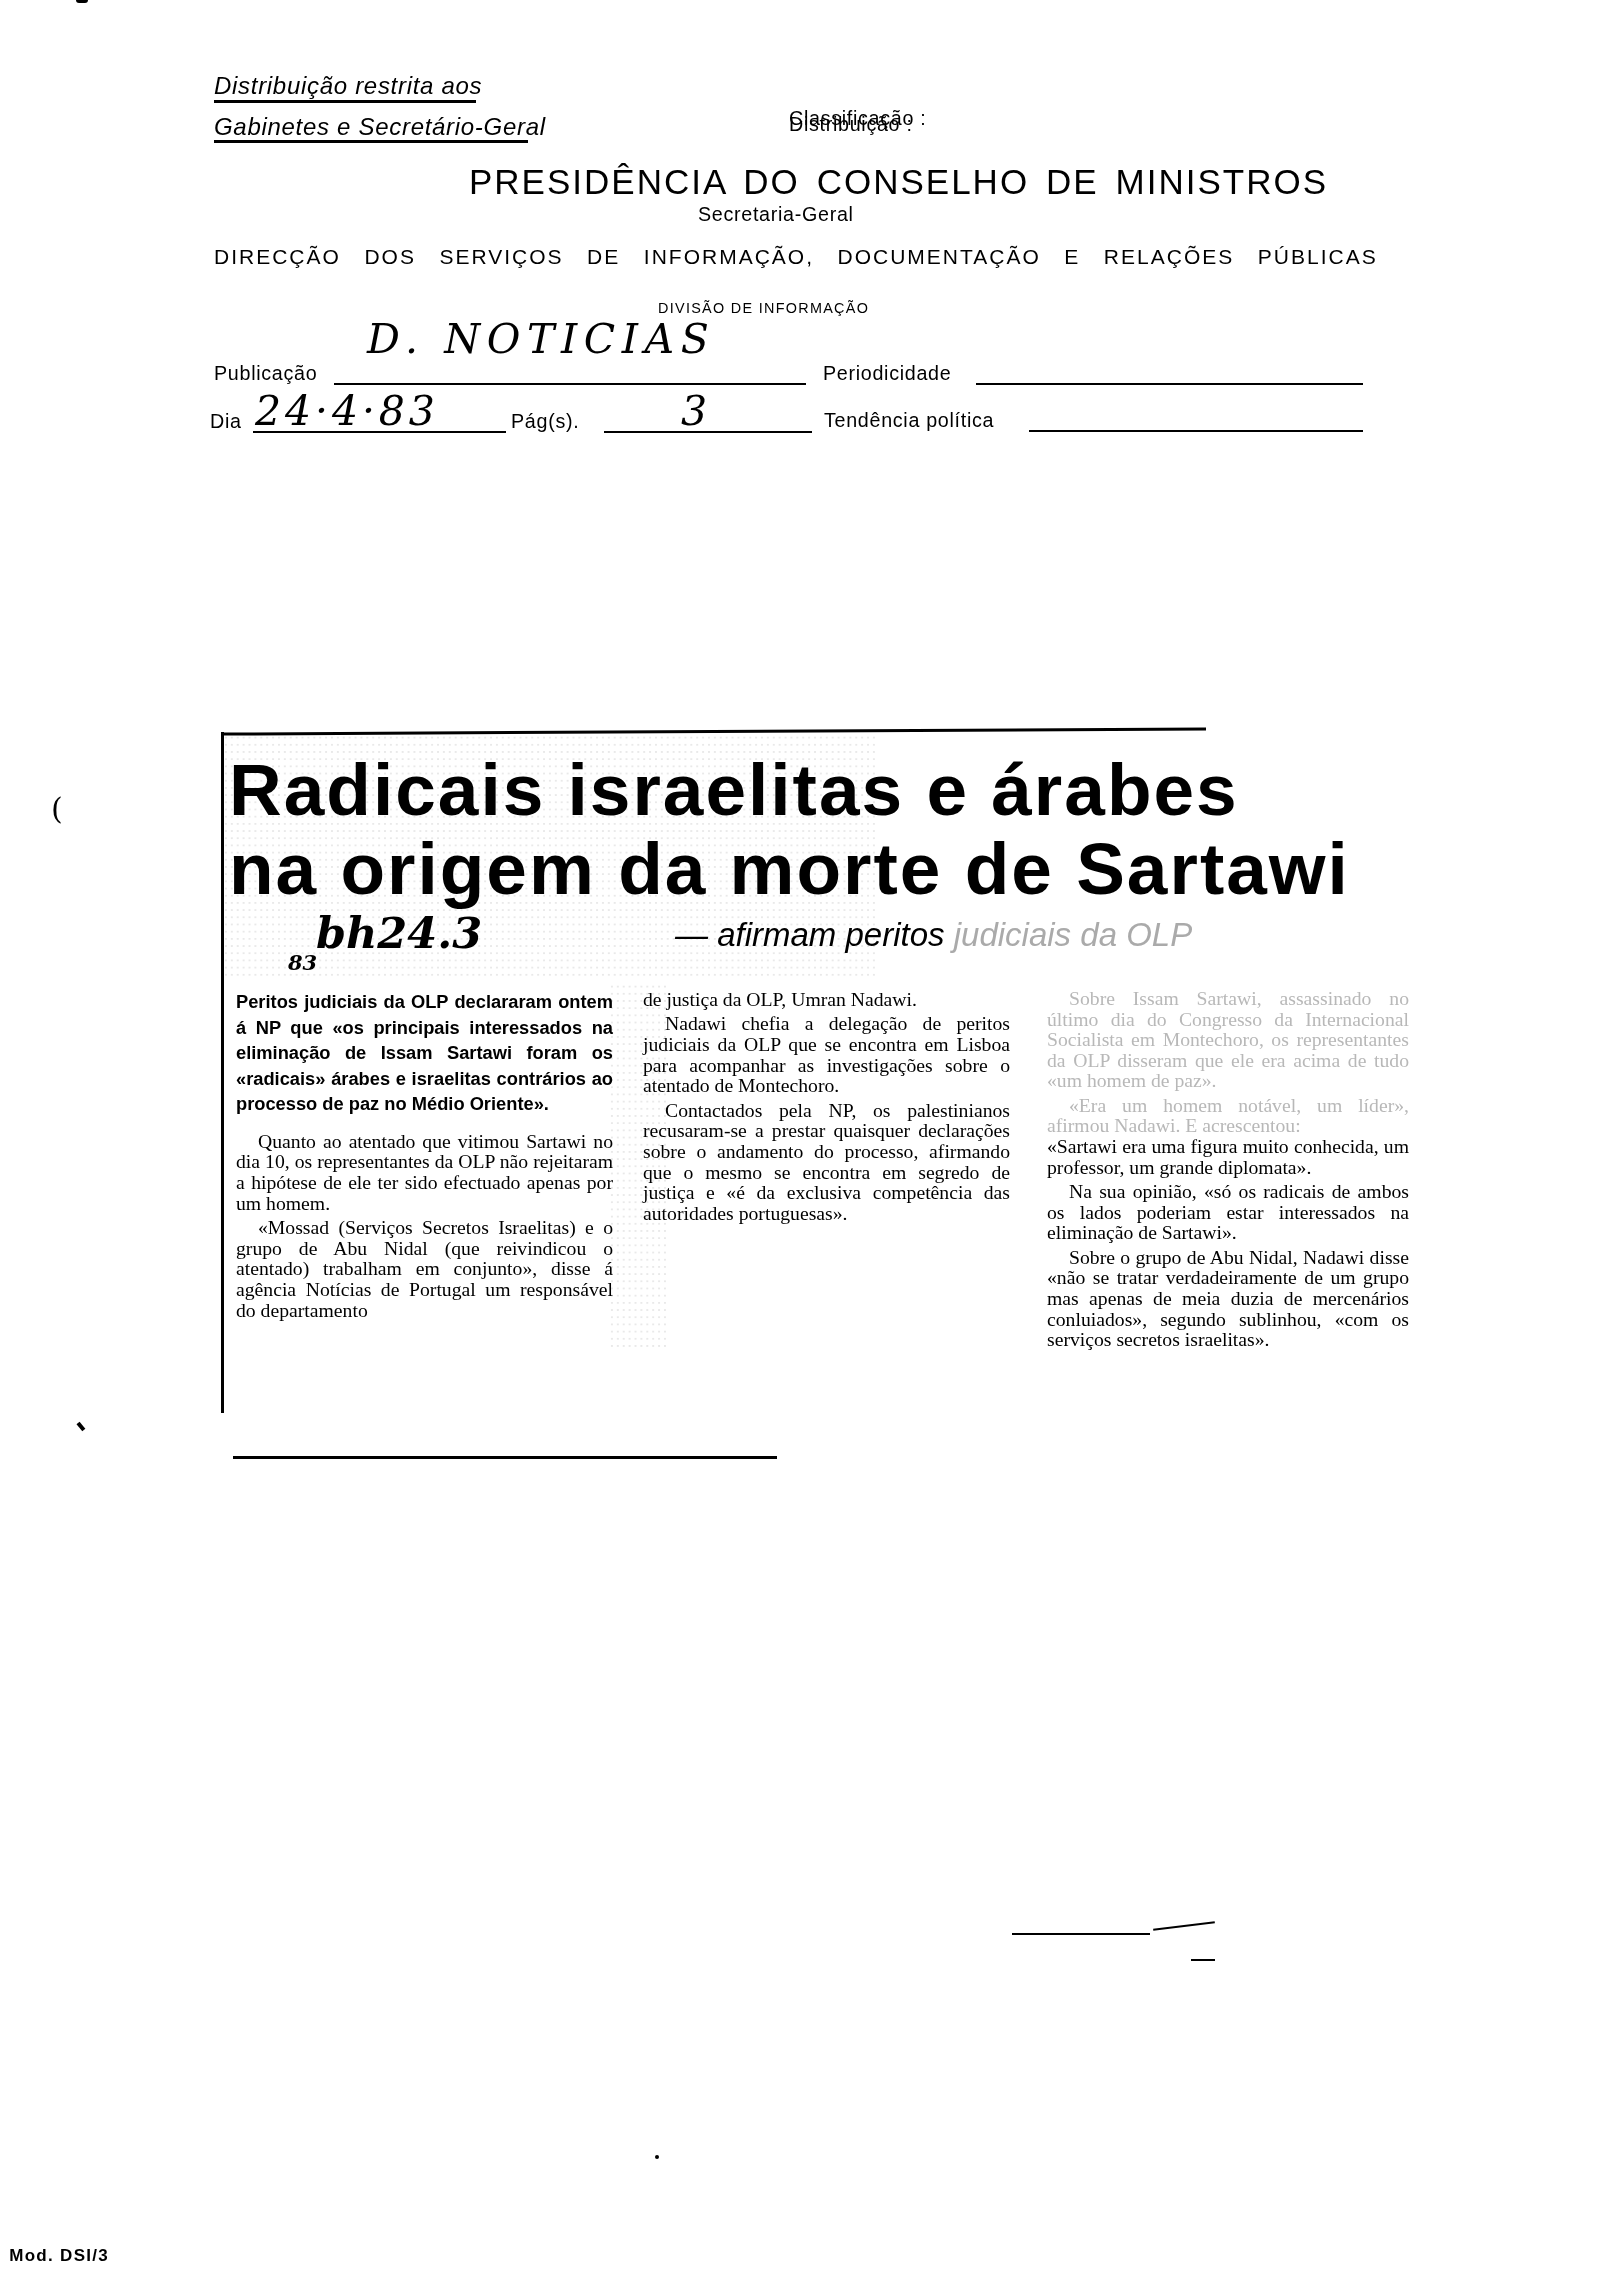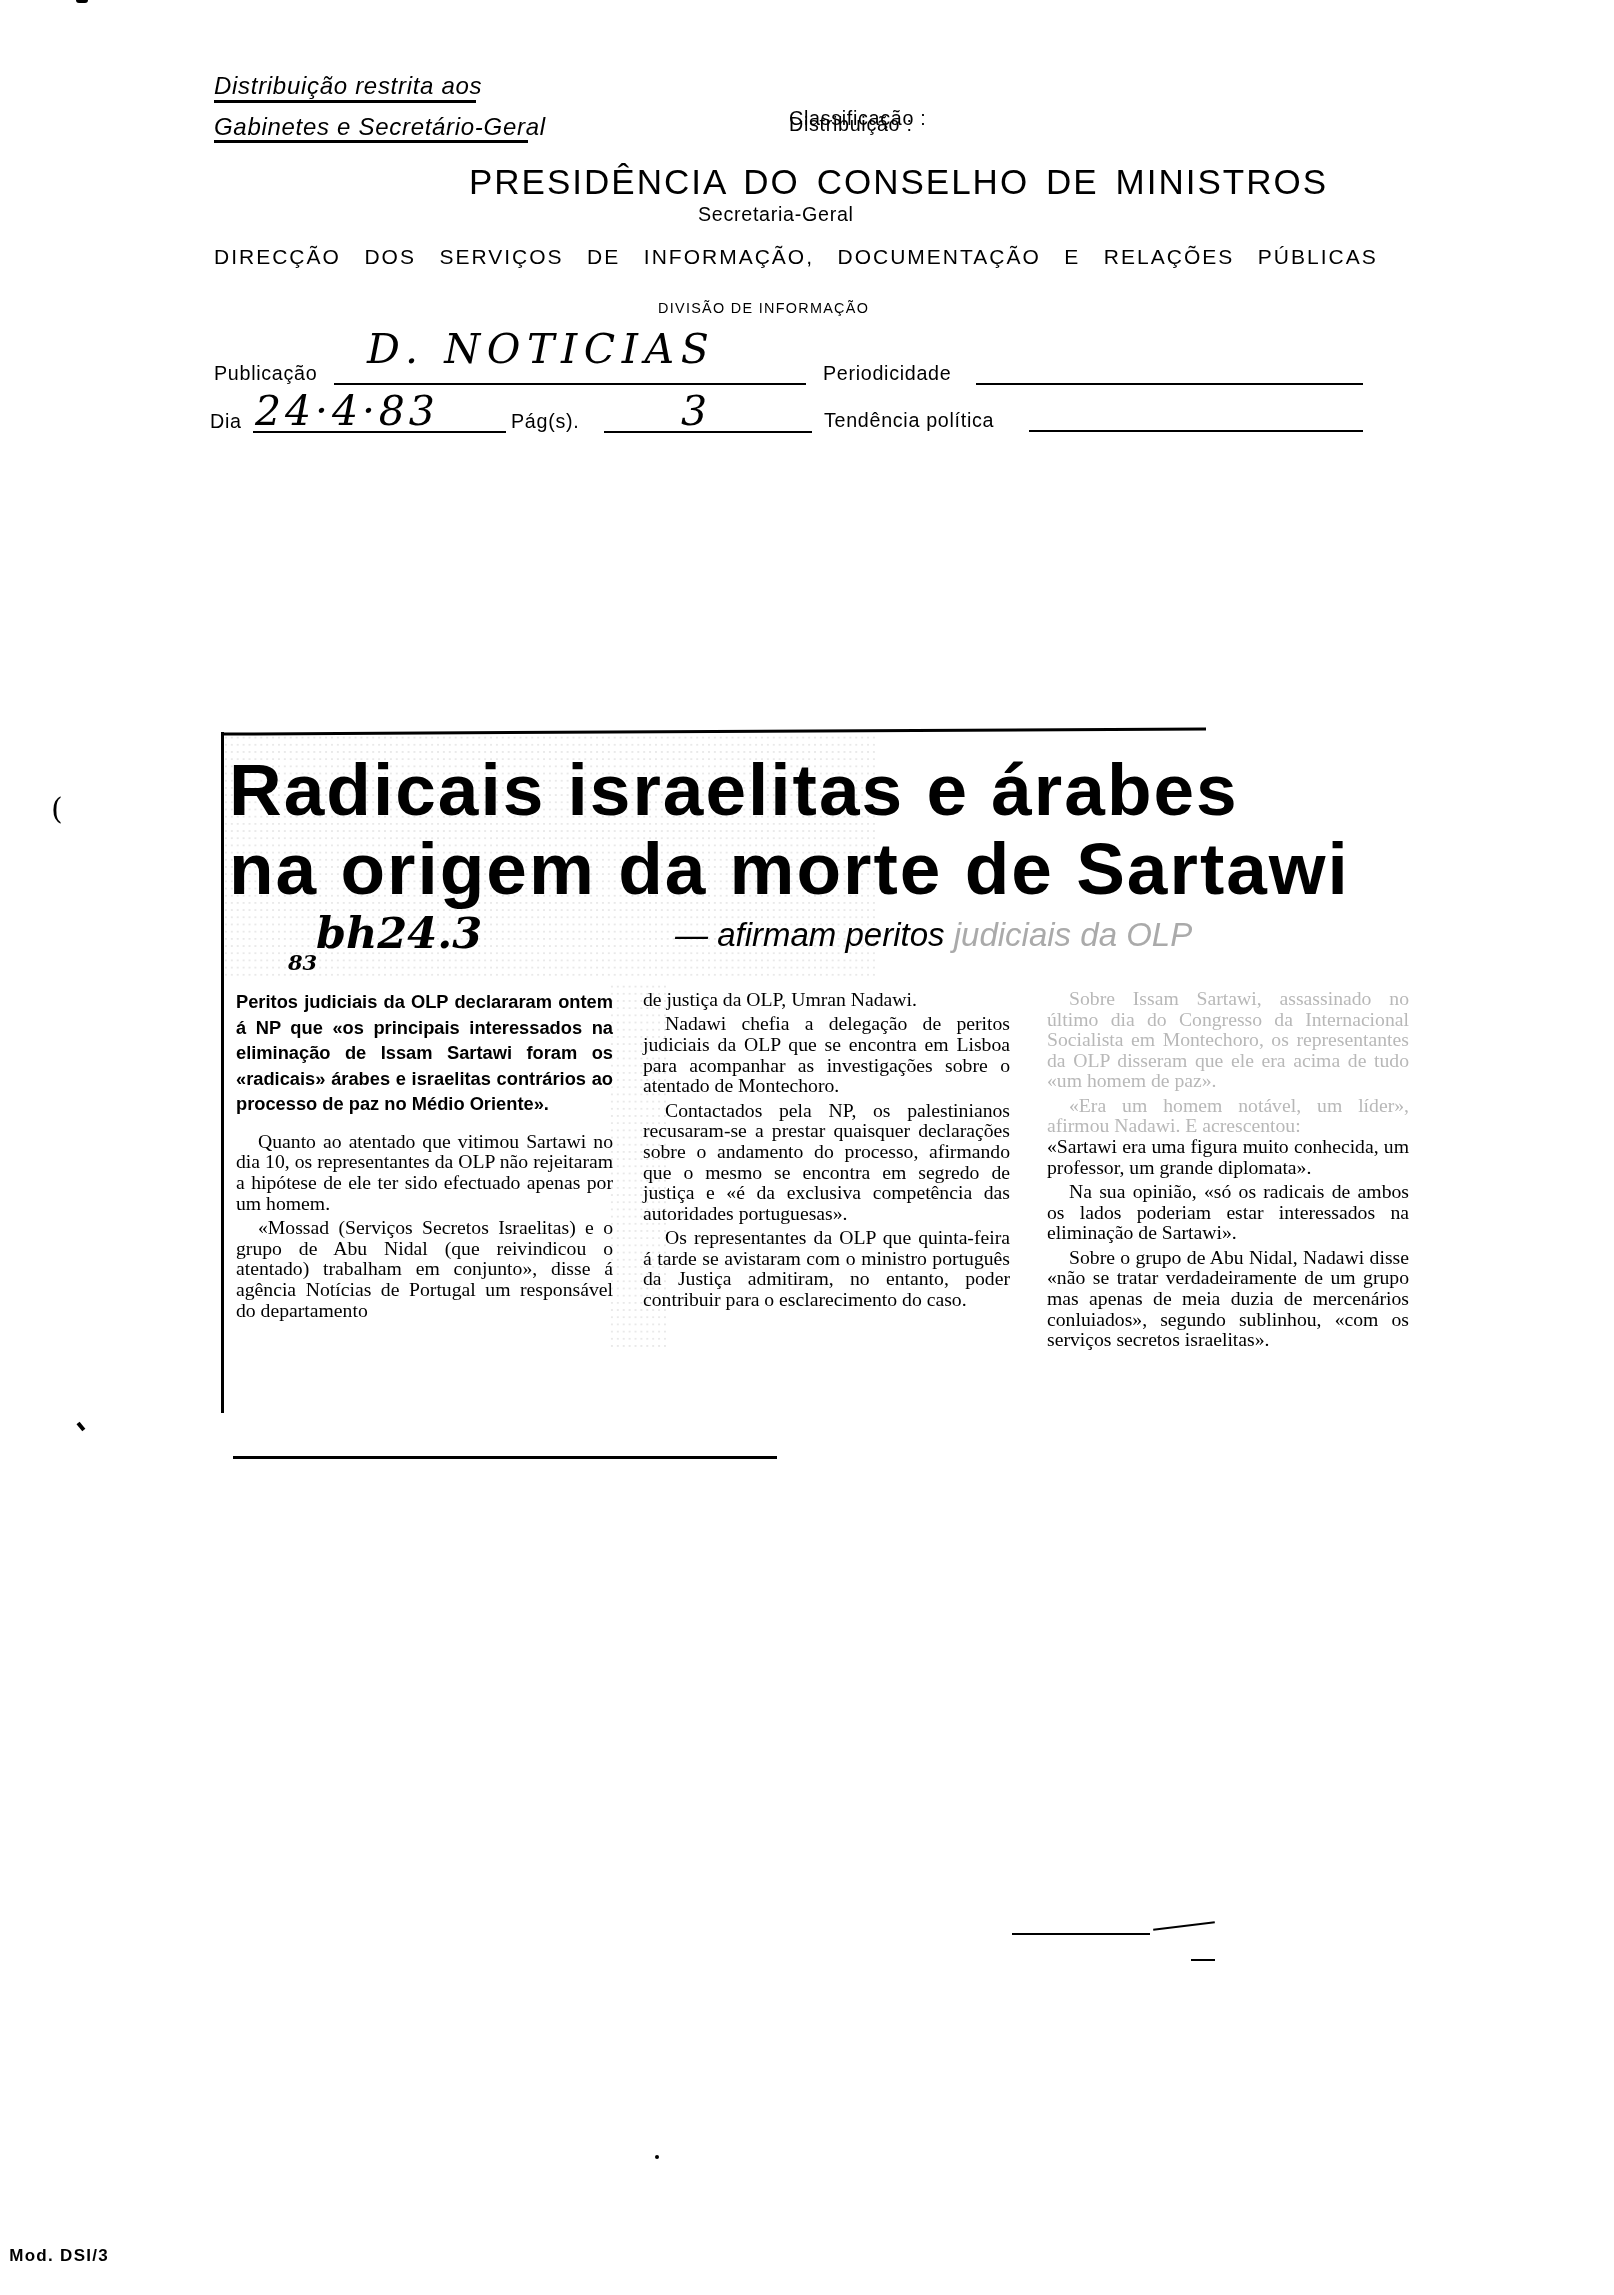--- a/index.html
+++ b/index.html
@@ -44,21 +44,21 @@
 
 <div class="abs label" style="left:789px; top:72px;margin-top:35px;">Classificação :</div>
 <div class="abs label" style="left:789px; top:113px;">Distribuição :</div>
 
 <div class="abs title-main" style="left:469px; top:162px;">PRESIDÊNCIA DO CONSELHO DE MINISTROS</div>
 <div class="abs subtitle" style="left:698px; top:203px;">Secretaria-Geral</div>
 <div class="abs direc" style="left:214px; top:245px;">DIRECÇÃO DOS SERVIÇOS DE INFORMAÇÃO, DOCUMENTAÇÃO E RELAÇÕES PÚBLICAS</div>
 <div class="abs divisao" style="left:658px; top:300px;">DIVISÃO DE INFORMAÇÃO</div>
 
 <div class="abs field-label" style="left:214px; top:362px;">Publicação</div>
-<div class="abs handwritten" style="left:367px; top:325px;">D. NOTICIAS</div>
+<div class="abs handwritten" style="left:367px; top:315px;">D. NOTICIAS</div>
 <div class="abs field-rule" style="left:334px; top:383px; width:472px;"></div>
 <div class="abs field-label" style="left:823px; top:362px;">Periodicidade</div>
 <div class="abs field-rule" style="left:976px; top:383px; width:387px;"></div>
 
 <div class="abs field-label" style="left:210px; top:410px;">Dia</div>
 <div class="abs handwritten" style="left:255px; top:387px; letter-spacing:3.9px;">24·4·83</div>
 <div class="abs field-rule" style="left:253px; top:431px; width:253px;"></div>
 <div class="abs field-label" style="left:511px; top:410px;">Pág(s).</div>
 <div class="abs handwritten" style="left:681px; top:387px;">3</div>
 <div class="abs field-rule" style="left:604px; top:431px; width:208px;"></div>
@@ -87,21 +87,20 @@
   <div class="col" style="margin-top:14.4px;">
     <p>Quanto ao atentado que vitimou Sartawi no dia 10, os representantes da OLP não rejeitaram a hipótese de ele ter sido efectuado apenas por um homem.</p>
     <p>«Mossad (Serviços Secretos Israelitas) e o grupo de Abu Nidal (que reivindicou o atentado) trabalham em conjunto», disse á agência Notícias de Portugal um responsável do departamento</p>
   </div>
 </div>
 
 <div class="abs col" style="left:643px; top:989px; width:367px;">
   <p class="first">de justiça da OLP, Umran Nadawi.</p>
   <p>Nadawi chefia a delegação de peritos judiciais da OLP que se encontra em Lisboa para acompanhar as investigações sobre o atentado de Montechoro.</p>
   <p>Contactados pela NP, os palestinianos recusaram-se a prestar quaisquer declarações sobre o andamento do processo, afirmando que o mesmo se encontra em segredo de justiça e «é da exclusiva competência das autoridades portuguesas».</p>
-  <p>Os representantes da OLP que quinta-feira á tarde se avistaram com o ministro português da Justiça admitiram, no entanto, poder contribuir para o esclarecimento do caso.</p>
 </div>
 
 <div class="abs col" style="left:1047px; top:988px; width:362px;">
   <p class="faded">Sobre Issam Sartawi, assassinado no último dia do Congresso da Internacional Socialista em Montechoro, os representantes da OLP disseram que ele era acima de tudo «um homem de paz».</p>
   <p class="faded" style="margin-bottom:0;">«Era um homem notável, um líder», afirmou Nadawi. E acrescentou:</p>
   <p class="first">«Sartawi era uma figura muito conhecida, um professor, um grande diplomata».</p>
   <p>Na sua opinião, «só os radicais de ambos os lados poderiam estar interessados na eliminação de Sartawi».</p>
   <p>Sobre o grupo de Abu Nidal, Nadawi disse «não se tratar verdadeiramente de um grupo mas apenas de meia duzia de mercenários conluiados», segundo sublinhou, «com os serviços secretos israelitas».</p>
 </div>
 

